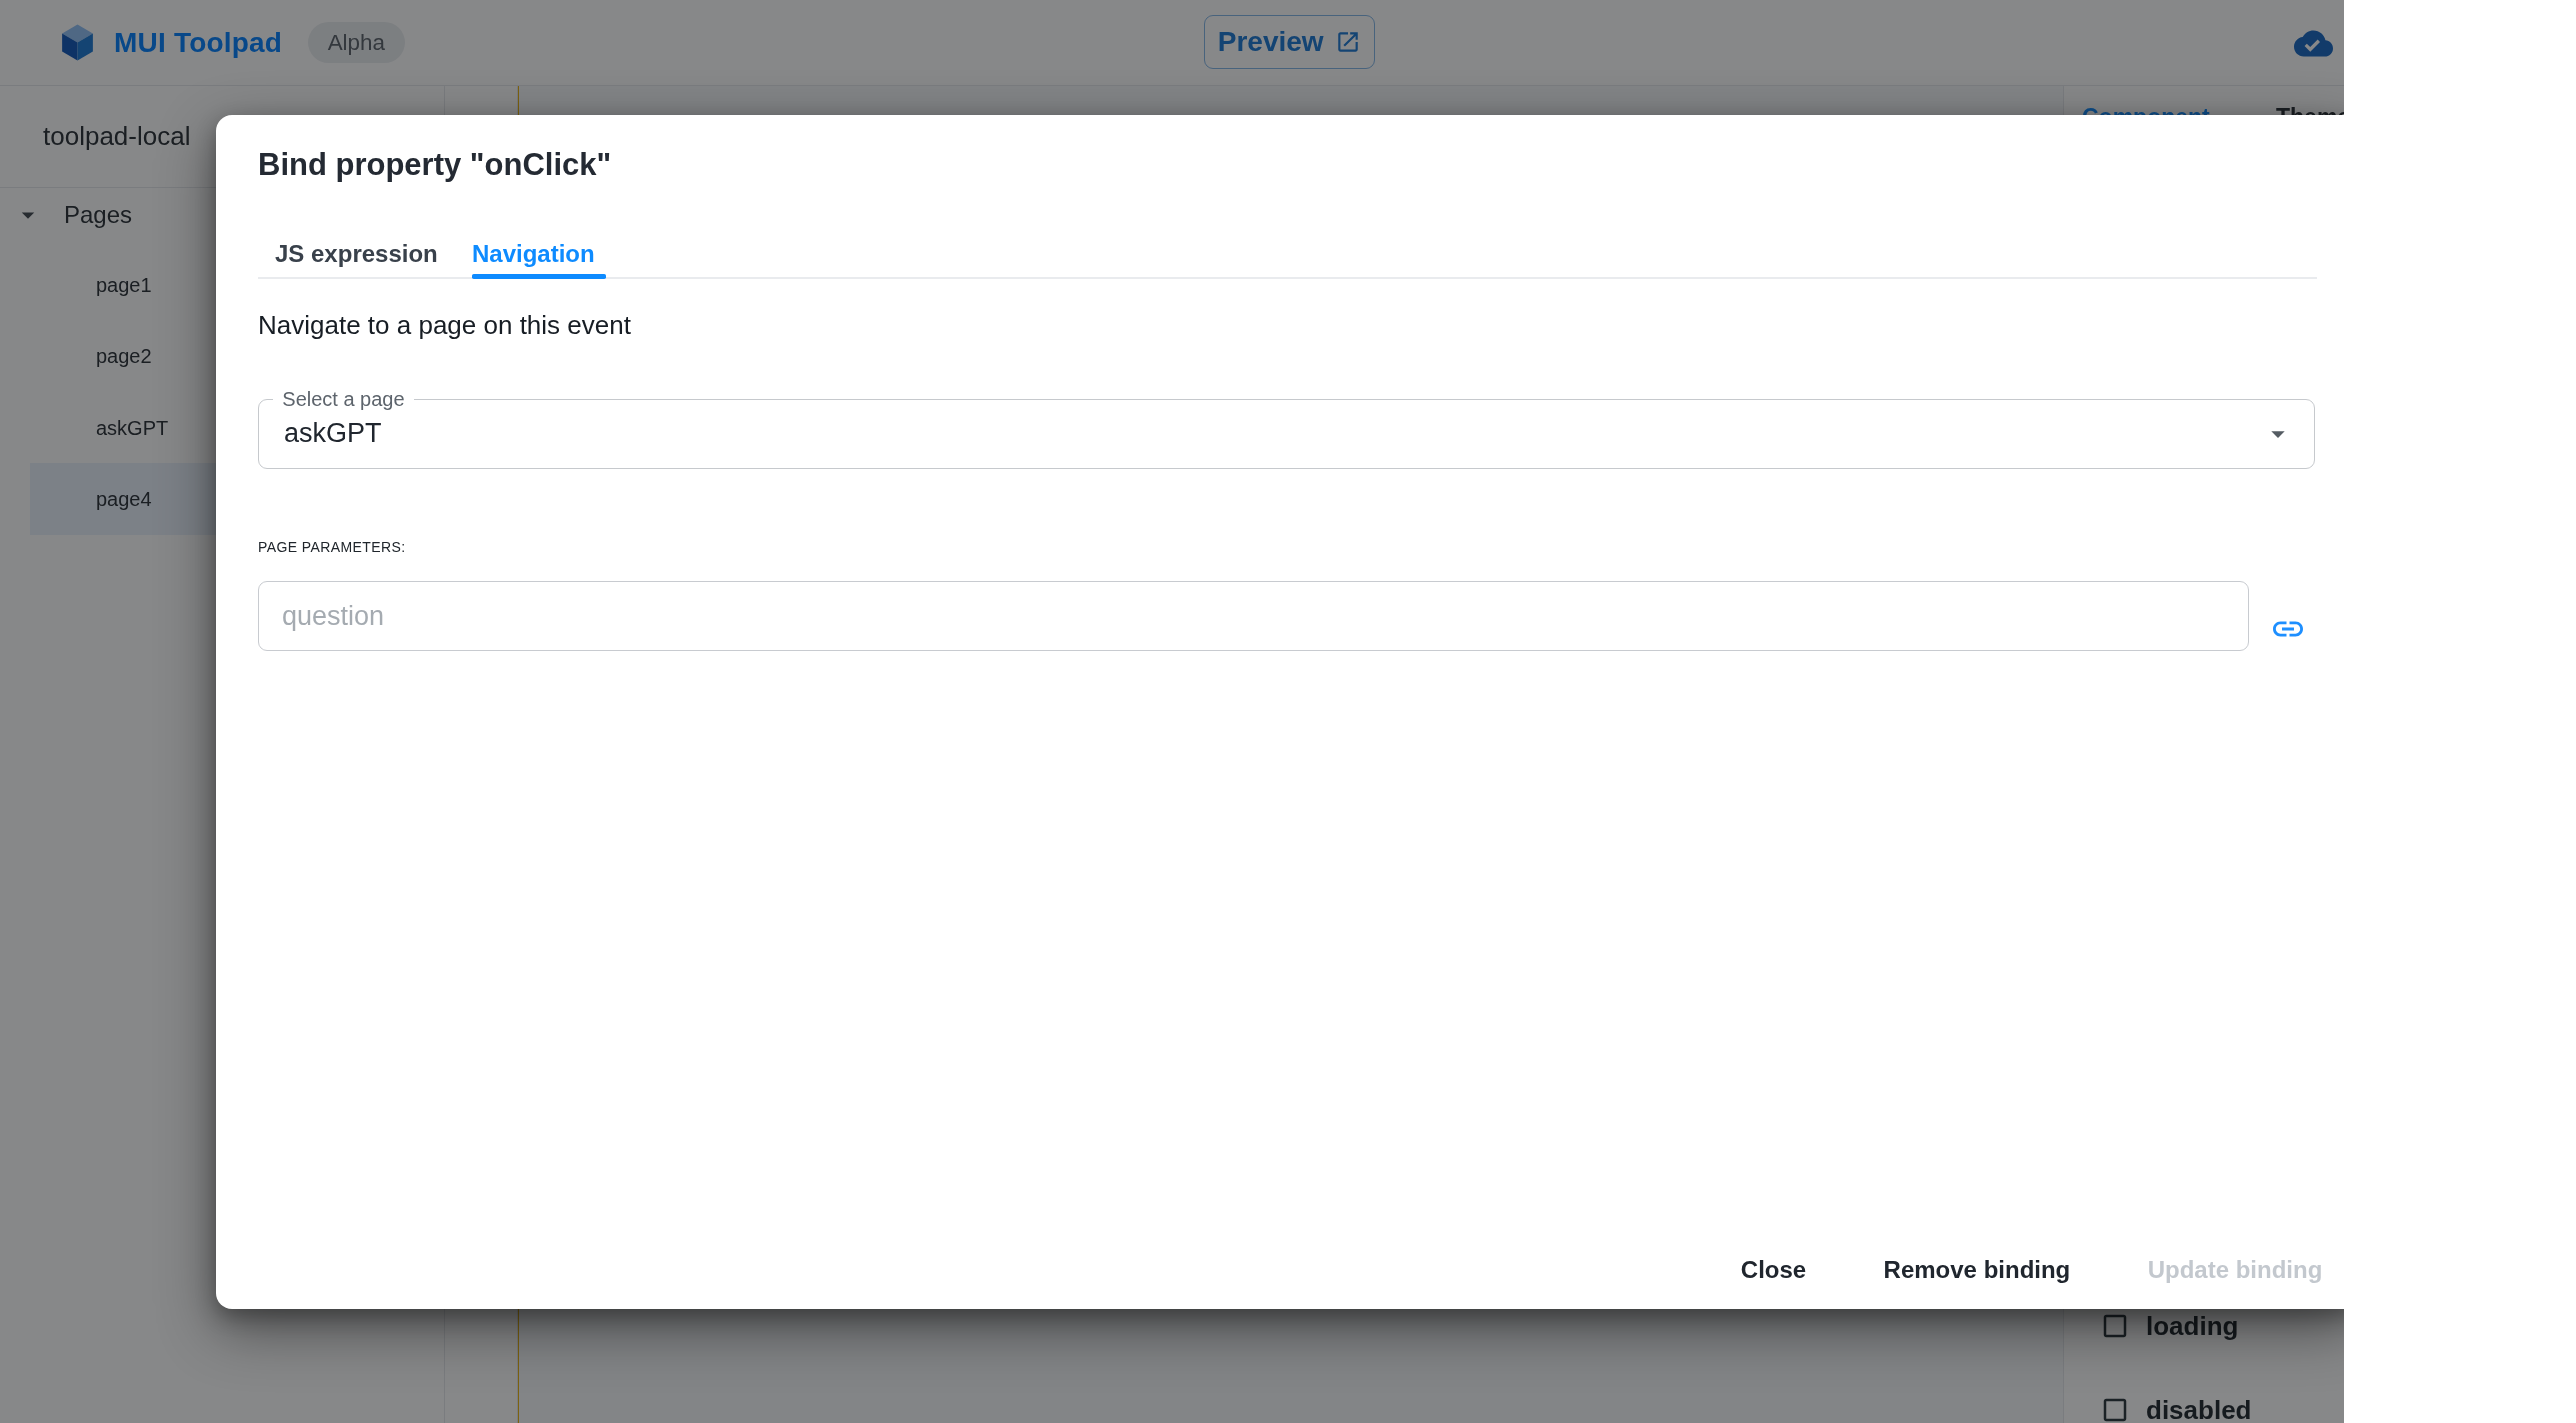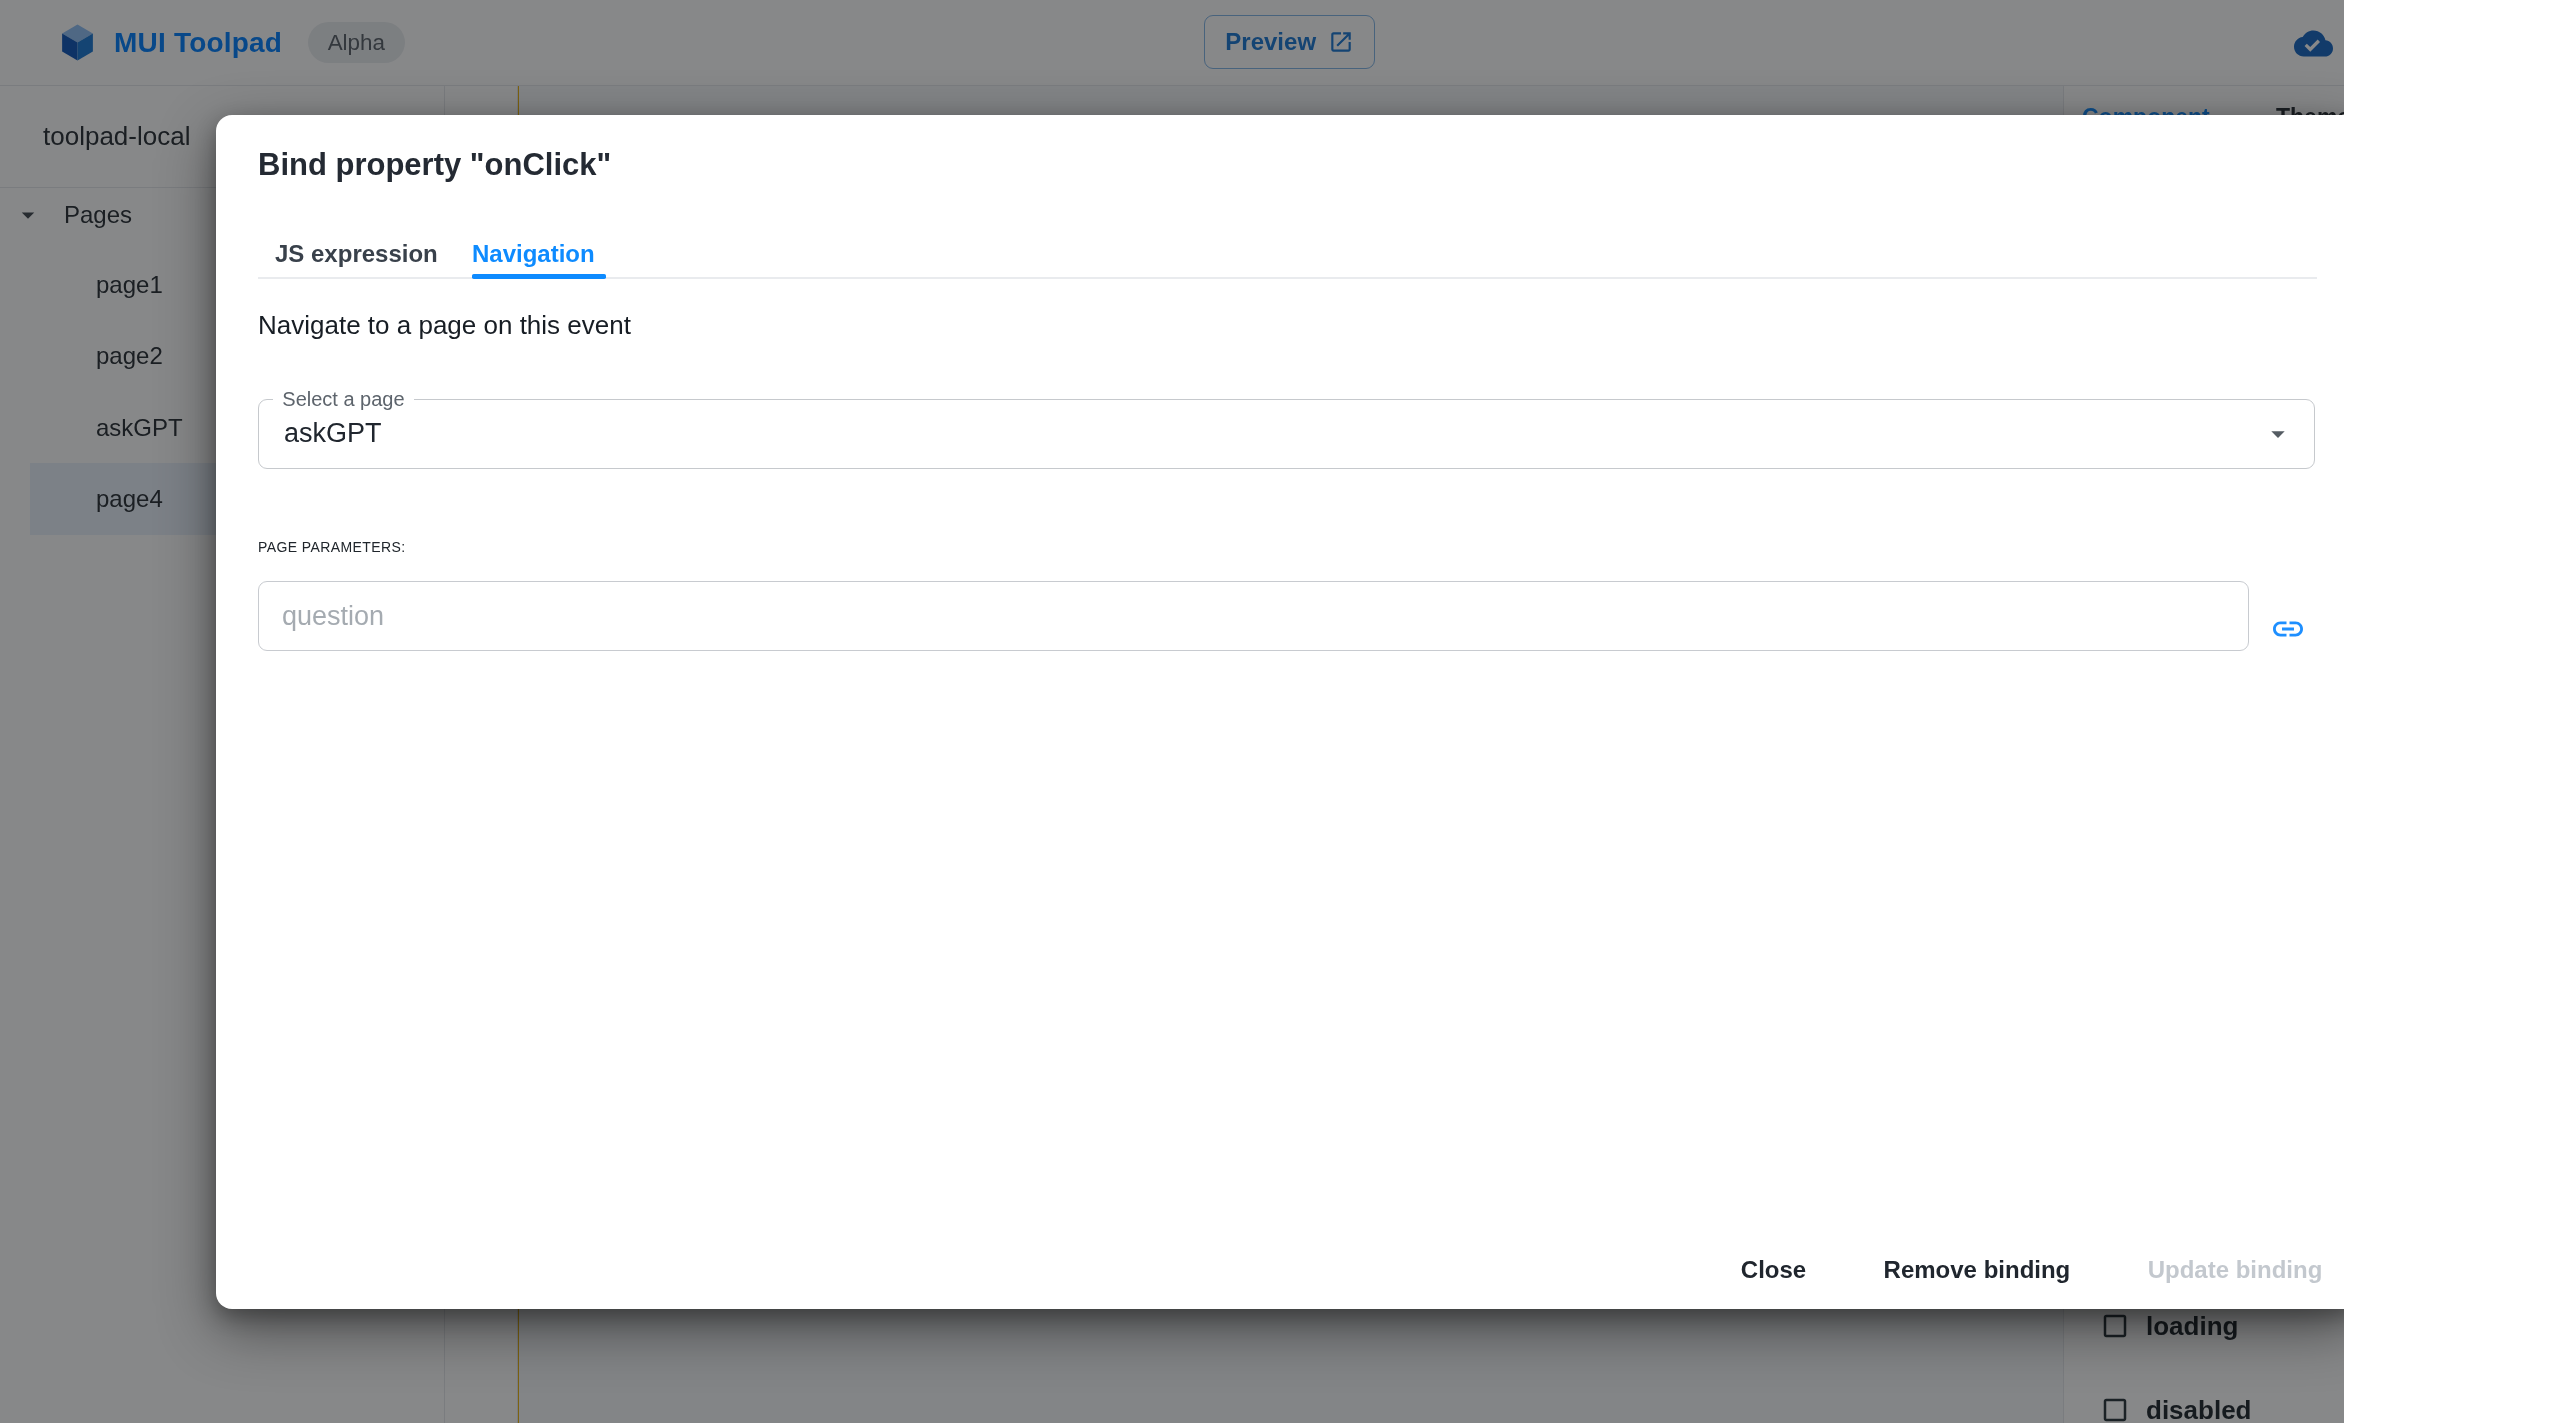--- a/index.html
+++ b/index.html
@@ -6,39 +6,39 @@
   html,body { width:2576px; height:1424px; }
   body { font-family:"Liberation Sans","DejaVu Sans",sans-serif; background:#fff; }
   .app { position:relative; width:2344px; height:1424px; overflow:hidden; background:#eab308; }
 
   
   .topbar { position:absolute; left:0; top:0; width:2576px; height:86px; background:#fff; border-bottom:1.8px solid #e5e7ea; }
   .logo-svg { position:absolute; left:57px; top:22.4px; width:41px; height:41px; }
   .brand { position:absolute; left:114px; top:0; height:86px; line-height:86px; font-size:28px; font-weight:700; color:#007fff; letter-spacing:0.2px; }
   .chip { position:absolute; left:308px; top:22.4px; height:41px; line-height:41px; padding:0 19.7px; border-radius:20.6px; background:#e9ecef; color:#575e66; font-size:22.4px; font-weight:500; }
   .preview-btn { position:absolute; left:1204px; top:15px; width:171px; height:54px; border:1.8px solid rgba(25,118,210,.55); border-radius:9px; display:flex; align-items:center; justify-content:center; gap:11.6px; color:#1976d2; background:transparent; cursor:pointer; }
-  .preview-btn span { font-size:24px; font-weight:700; }
+  .preview-btn span { font-size:28px; font-weight:700; }
   .preview-btn svg { width:26px; height:26px; }
   .icon-btn-plain { position:absolute; top:19.7px; width:47px; height:47px; display:flex; align-items:center; justify-content:center; color:#1565c0; }
   .icon-btn { position:absolute; top:13.4px; width:57px; height:57px; border:1.8px solid #eef0f3; border-radius:14.3px; display:flex; align-items:center; justify-content:center; color:#1976d2; }
   .cloud-btn { left:2290px; }
   .sun-btn  { left:2367px; }
   .help-btn { left:2462px; }
   .cloud-btn svg { width:39px; height:39px; }
   .sun-btn svg { width:34px; height:34px; }
   .help-btn svg { width:36px; height:36px; }
 
   
   .left-panel { position:absolute; left:0; top:86px; width:445px; height:1338px; background:#fff; border-right:1.8px solid #e5e7ea; }
   .project-row { position:absolute; left:0; top:0; width:100%; height:102px; border-bottom:1.8px solid #e5e7ea; display:flex; align-items:center; padding-left:43px; font-size:26px; color:#262c33; }
   .pages-row { position:absolute; left:0; top:105px; width:100%; height:47px; display:flex; align-items:center; cursor:pointer; }
   .pages-row svg { width:30px; height:30px; margin-left:12.5px; color:#3d444c; }
   .pages-row .lbl { margin-left:21.5px; font-size:24px; font-weight:500; color:#262c33; }
   .tree-item { position:absolute; left:0; width:100%; height:72px; display:flex; align-items:center; cursor:pointer; }
-  .tree-item .lbl { margin-left:96px; font-size:24px; color:#262c33; }
+  .tree-item .lbl { margin-left:96px; font-size:20px; color:#262c33; }
   .tree-hl { position:absolute; left:30px; top:377px; width:385px; height:72px; background:#e8f0fa; }
   .ti-1 { top:163px; } .ti-2 { top:234px; } .ti-3 { top:306px; } .ti-4 { top:377px; }
 
   
   .rail { position:absolute; left:445px; top:86px; width:73px; height:1338px; background:#fff; border-right:1.8px solid #e5e7ea; }
   .canvas { position:absolute; left:519px; top:86px; width:1545px; height:1338px; background:#f7f8fa; }
 
   
   .right-panel { position:absolute; left:2063px; top:86px; width:513px; height:1338px; background:#fff; border-left:1.8px solid #e5e7ea; }
   .rp-tabs { position:absolute; left:0; top:0; width:100%; height:62px; border-bottom:1.8px solid #eaecef; }

